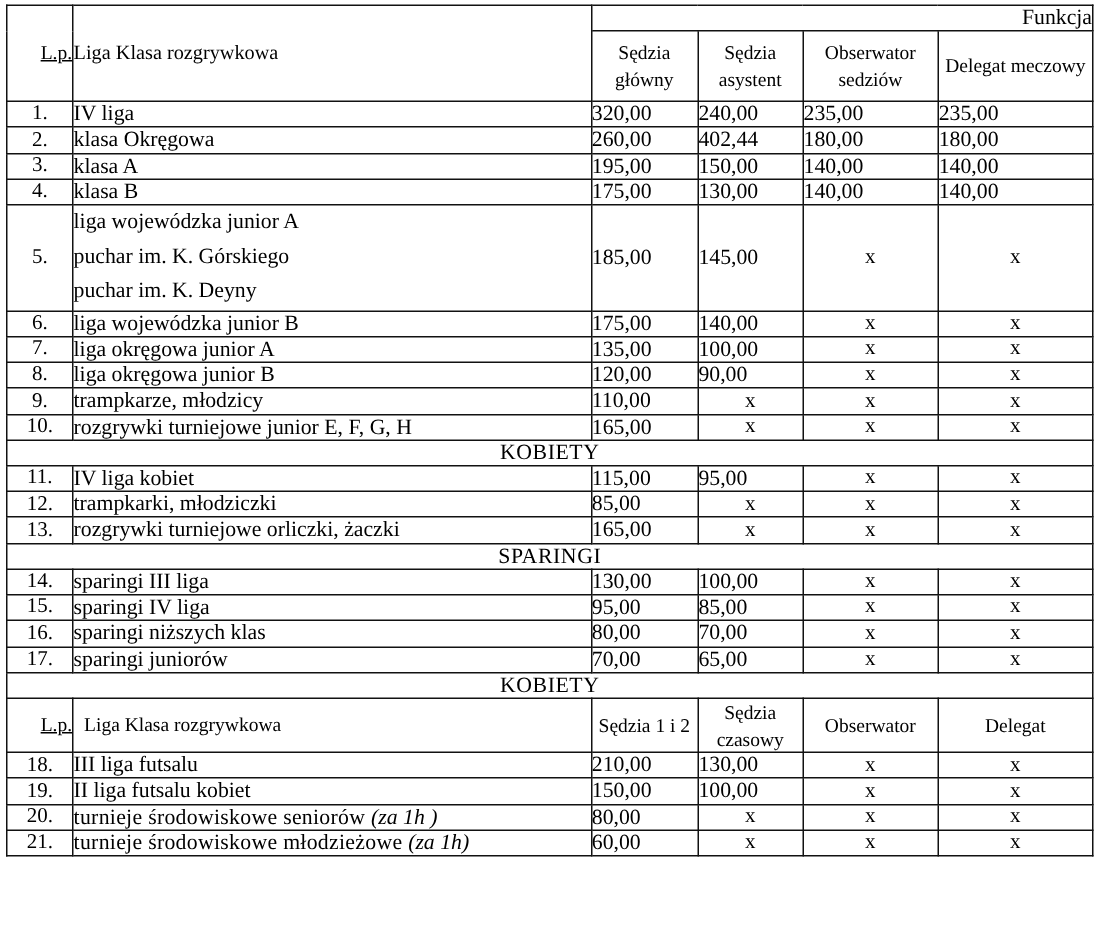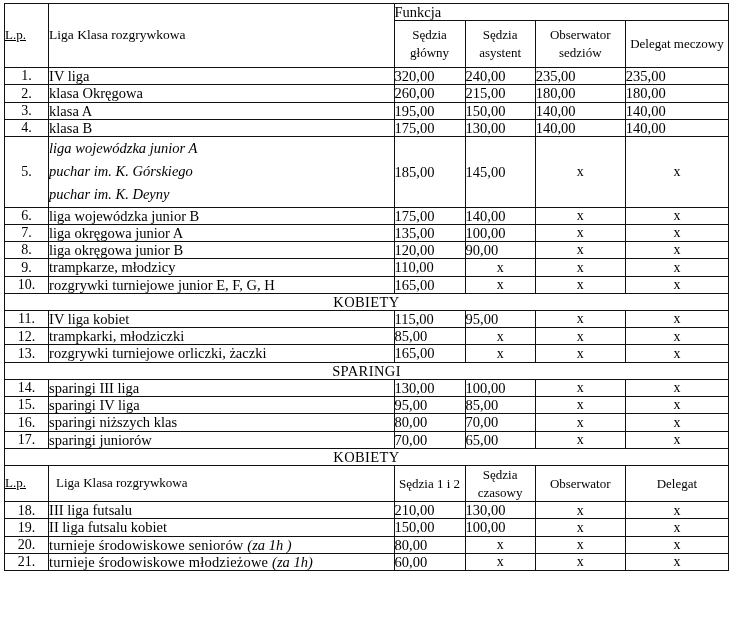--- a/index.html
+++ b/index.html
@@ -43,21 +43,21 @@
   col.c-f2      { width: 70px;  }
   col.c-f3      { width: 90px;  }
   col.c-f4      { width: 103px; }
 
   .lp {
     text-align: center;
     font-size: 14px;
     padding: 1px 0 2px 0;
   }
   .lp-head {
-    text-align: left;
+    text-align: right;
     font-weight: bold;
     font-size: 13px;
     text-decoration: underline;
   }
   .liga {
     text-align: left;
     padding: 1px 0 2px 7px;
     font-size: 14.5px;
     white-space: nowrap;
   }
@@ -78,21 +78,21 @@
     text-align: left;
     font-size: 14.5px;
     padding: 1px 0 2px 0;
   }
   .xmark {
     text-align: center;
     font-size: 14px;
     padding: 1px 0 2px 0;
   }
   .fn-head {
-    text-align: left;
+    text-align: right;
     font-weight: bold;
     font-size: 14.5px;
     padding: 2px 0 3px 0;
   }
   .sub-head {
     text-align: center;
     font-size: 13px;
     line-height: 1.35;
     padding: 3px 0 3px 0;
   }
@@ -110,21 +110,21 @@
     letter-spacing: 0.4px;
     padding: 2px 0 3px 0;
     margin-left: 24px;
   }
   .multi {
     white-space: normal;
     line-height: 1.6;
     padding-top: 3px;
     padding-bottom: 4px;
   }
-  .multi .ln { display: block; font-style: italic; }
+  .multi .ln { display: block; }
   em.qty {
     text-align: center;
   }
   .liga .sp { letter-spacing: 0.2px; font-family: Liberation Serif, serif; }
 </style>
 </head>
 <body>
 
 <div id="sheet">
   <table class="rates">
@@ -170,21 +170,21 @@
         <td class="liga">IV liga</td>
         <td class="num">320,00</td>
         <td class="num">240,00</td>
         <td class="num">235,00</td>
         <td class="num">235,00</td>
       </tr>
       <tr>
         <td class="lp">2.</td>
         <td class="liga">klasa Okręgowa</td>
         <td class="num">260,00</td>
-        <td class="num">215,00</td>
+        <td class="num">402,44</td>
         <td class="num">180,00</td>
         <td class="num">180,00</td>
       </tr>
       <tr>
         <td class="lp">3.</td>
         <td class="liga">klasa A</td>
         <td class="num">195,00</td>
         <td class="num">150,00</td>
         <td class="num">140,00</td>
         <td class="num">140,00</td>

